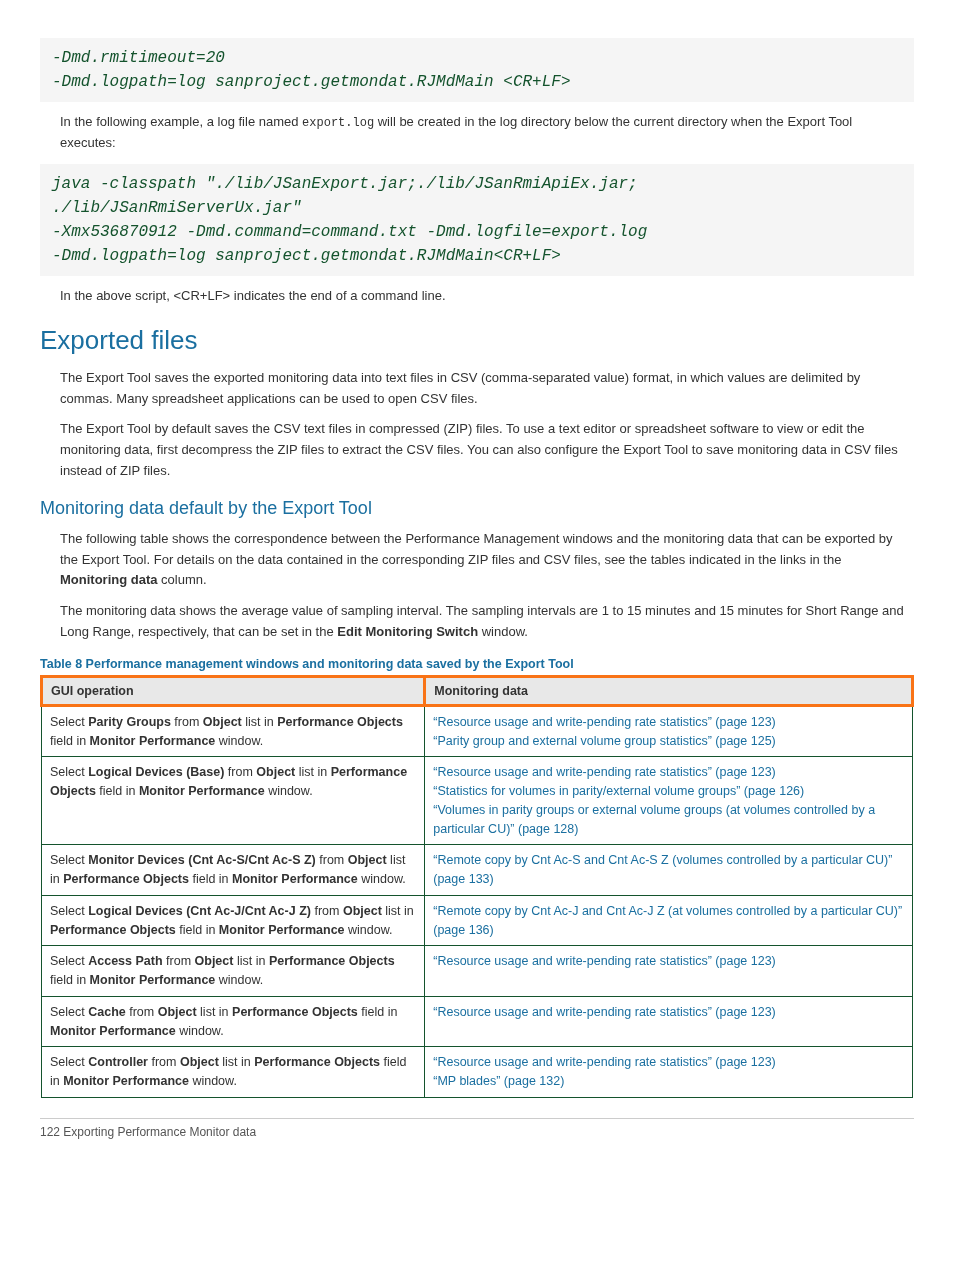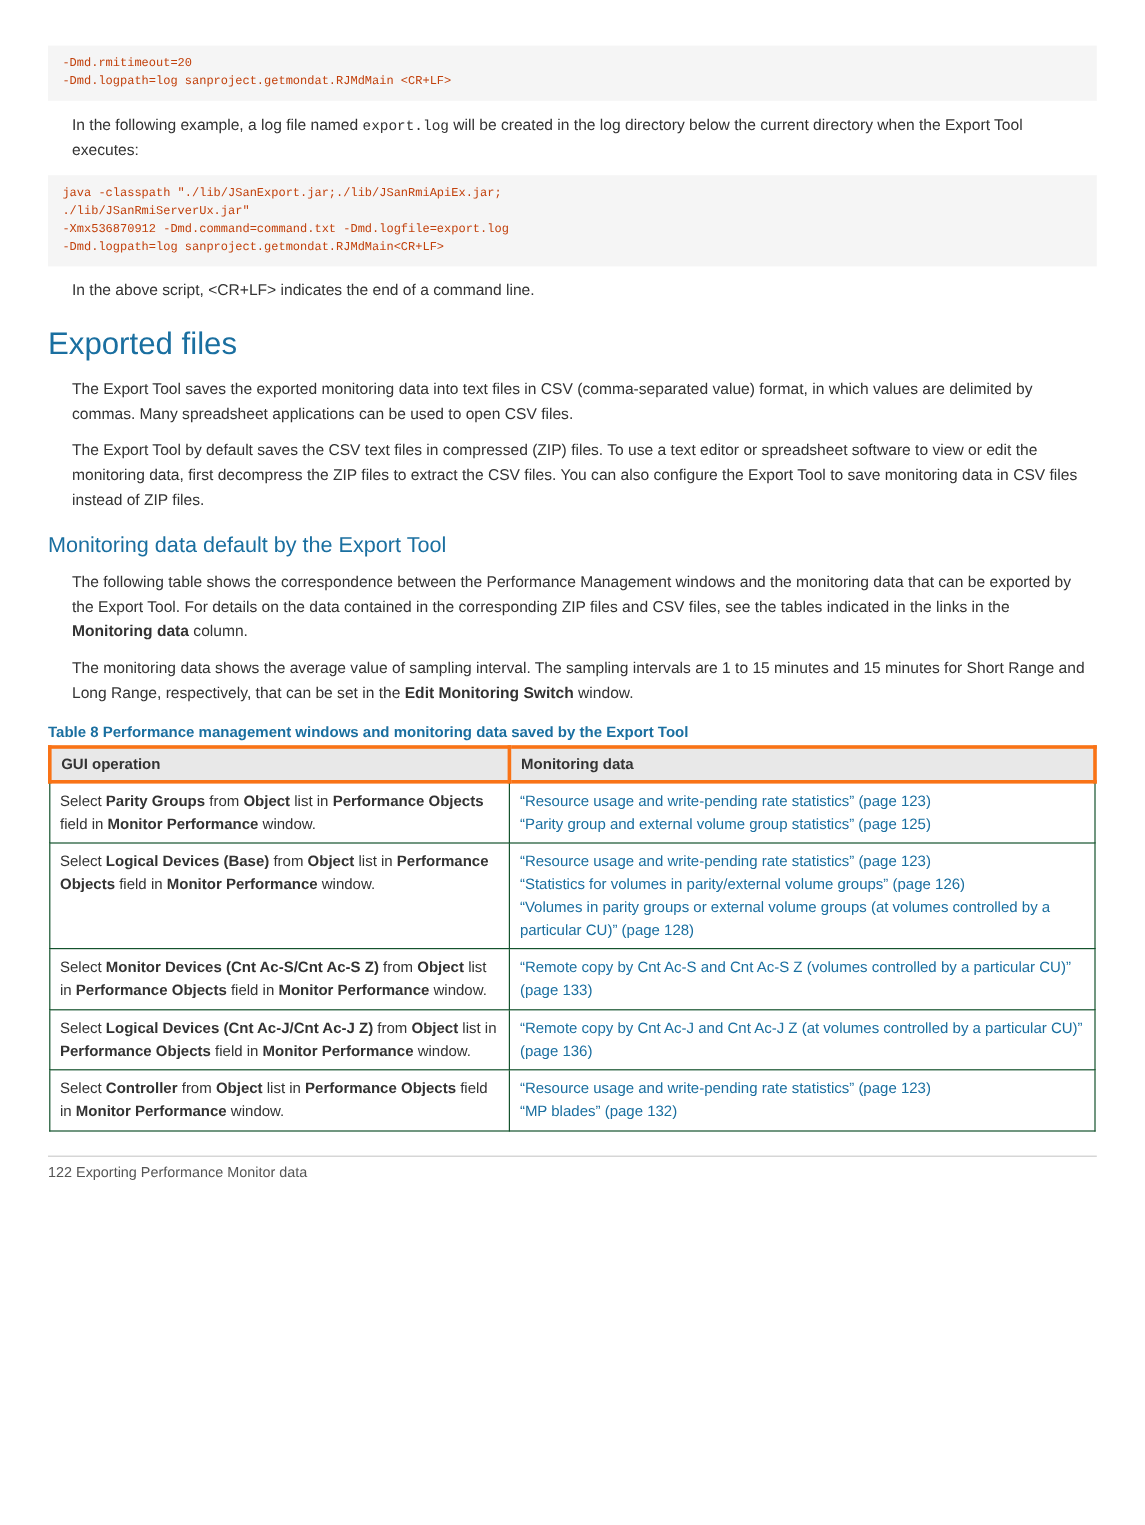--- a/index.html
+++ b/index.html
@@ -7,27 +7,28 @@
       font-family: Arial, Helvetica, sans-serif;
       font-size: 13px;
       color: #333;
       background: #fff;
       padding: 30px 40px 40px 40px;
       width: 954px;
       min-height: 1271px;
     }
     .code-block {
       font-family: 'Courier New', Courier, monospace;
-      font-size: 10px;
-      color: #c2410c;
+      font-size: 16px;
+      color: #14532d;
       background: #f5f5f5;
       padding: 8px 12px;
       margin: 8px 0 10px 0;
       white-space: pre;
       line-height: 1.5;
+      font-style: italic;
     }
     .body-text {
       font-size: 13px;
       line-height: 1.6;
       margin-bottom: 10px;
       padding-left: 20px;
       padding-right: 10px;
     }
     .section-heading {
       font-size: 26px;
@@ -163,21 +164,37 @@
 
     <tr>
       <td>
         Select <span class="bold">Logical Devices (Cnt Ac-J/Cnt Ac-J Z)</span> from <span class="bold">Object</span> list in <span class="bold">Performance Objects</span> field in <span class="bold">Monitor Performance</span> window.
       </td>
       <td>
         <span class="link-text">“Remote copy by Cnt Ac-J and Cnt Ac-J Z (at volumes controlled by a particular CU)” (page 136)</span>
       </td>
     </tr>
 
-
+    <tr>
+      <td>
+        Select <span class="bold">Access Path</span> from <span class="bold">Object</span> list in <span class="bold">Performance Objects</span> field in <span class="bold">Monitor Performance</span> window.
+      </td>
+      <td>
+        <span class="link-text">“Resource usage and write-pending rate statistics” (page 123)</span>
+      </td>
+    </tr>
+
+    <tr>
+      <td>
+        Select <span class="bold">Cache</span> from <span class="bold">Object</span> list in <span class="bold">Performance Objects</span> field in <span class="bold">Monitor Performance</span> window.
+      </td>
+      <td>
+        <span class="link-text">“Resource usage and write-pending rate statistics” (page 123)</span>
+      </td>
+    </tr>
 
     <tr>
       <td>
         Select <span class="bold">Controller</span> from <span class="bold">Object</span> list in <span class="bold">Performance Objects</span> field in <span class="bold">Monitor Performance</span> window.
       </td>
       <td>
         <span class="link-text">“Resource usage and write-pending rate statistics” (page 123)</span><br>
         <span class="link-text">“MP blades” (page 132)</span>
       </td>
     </tr>

